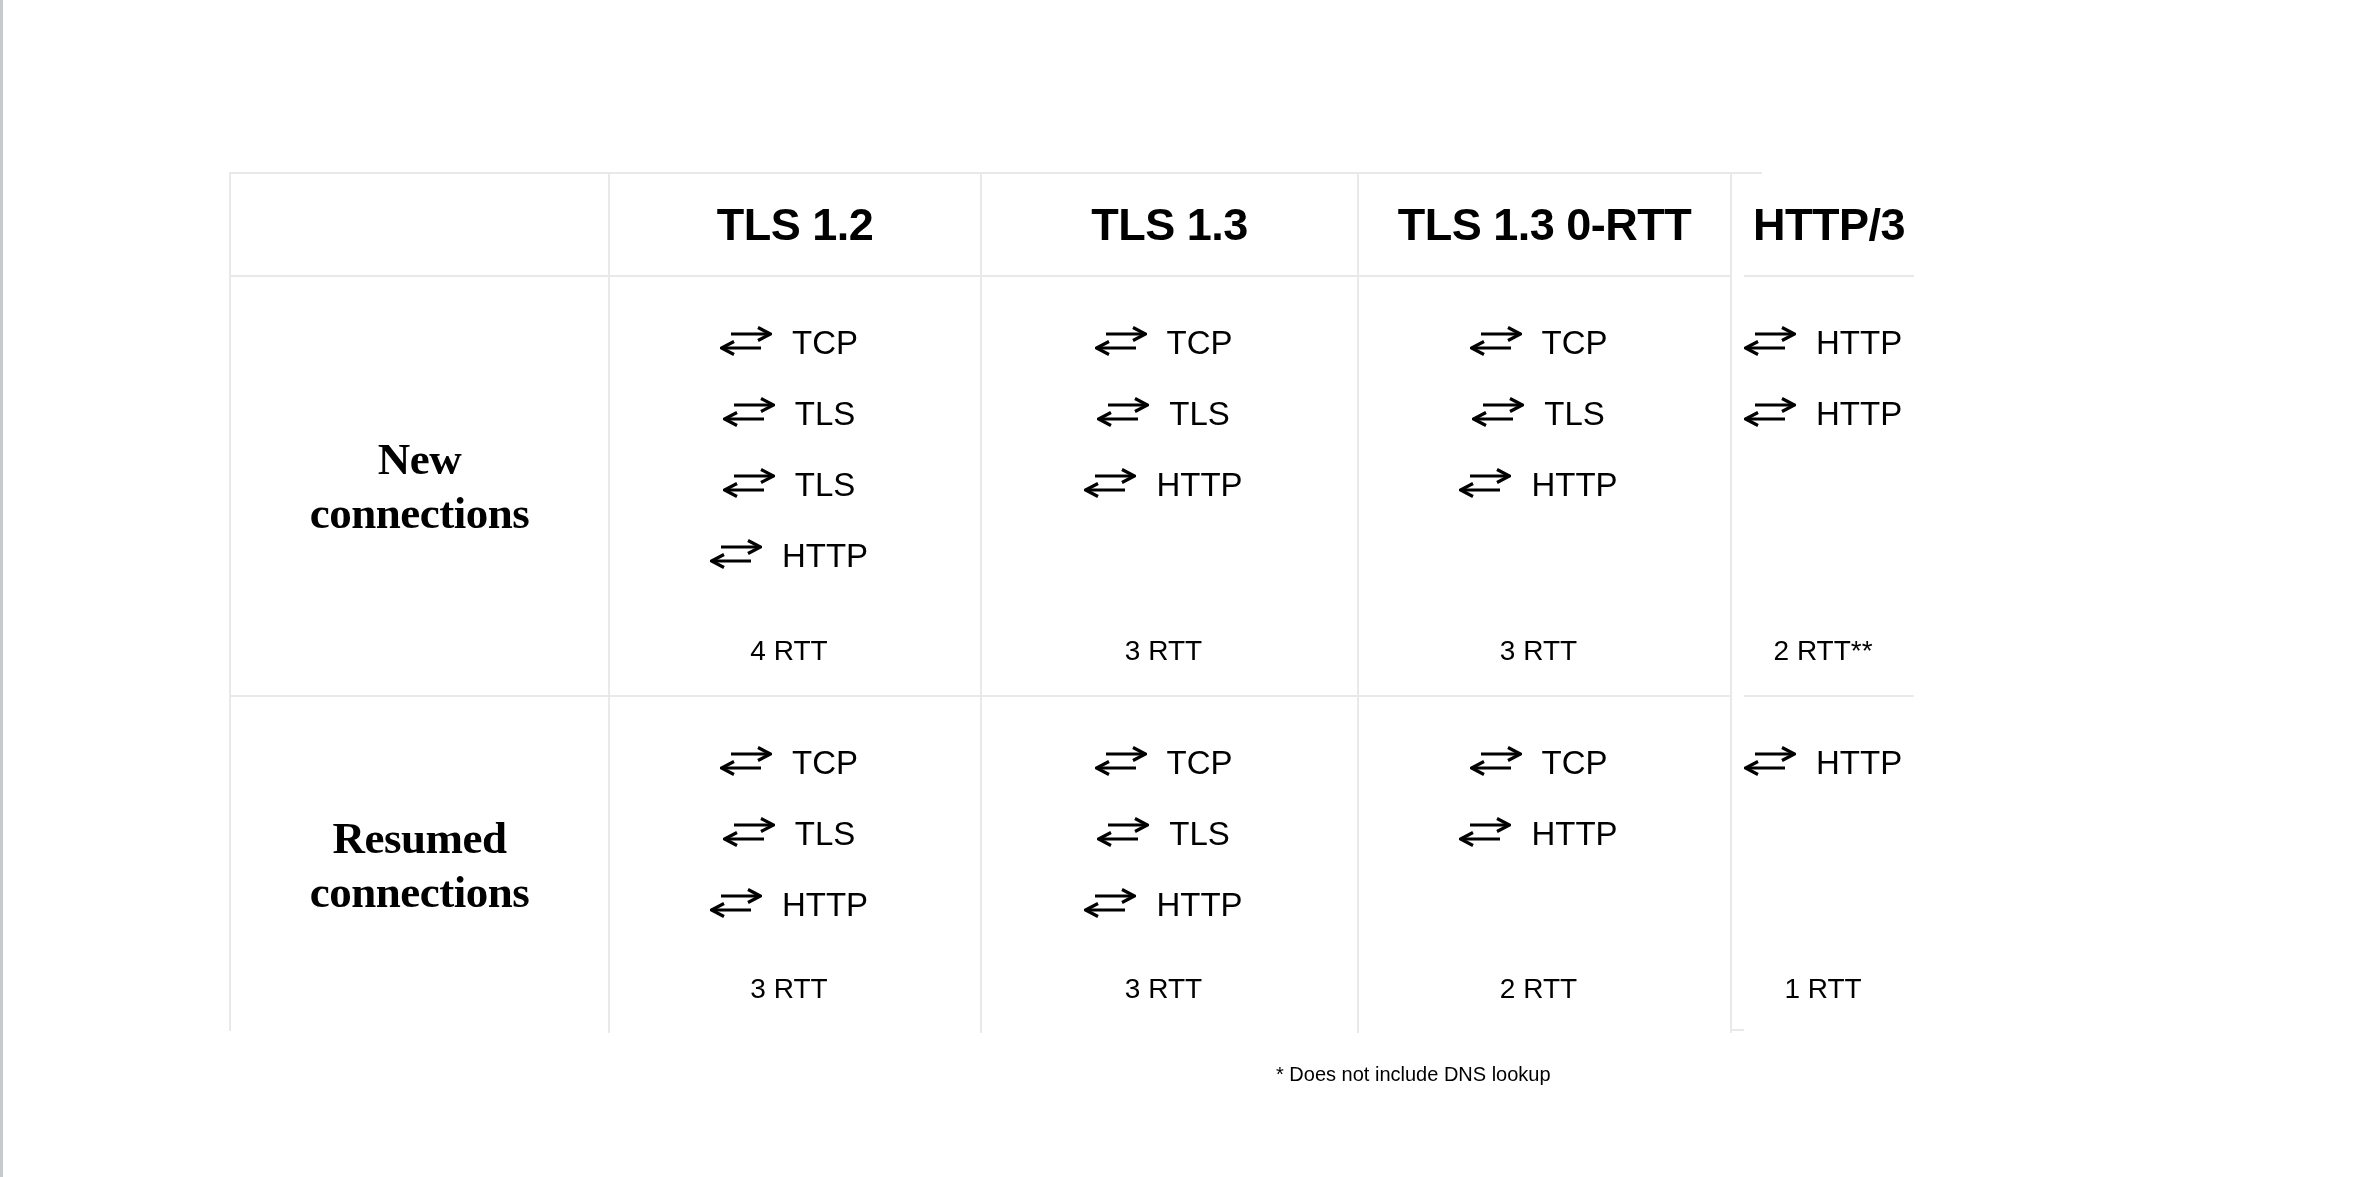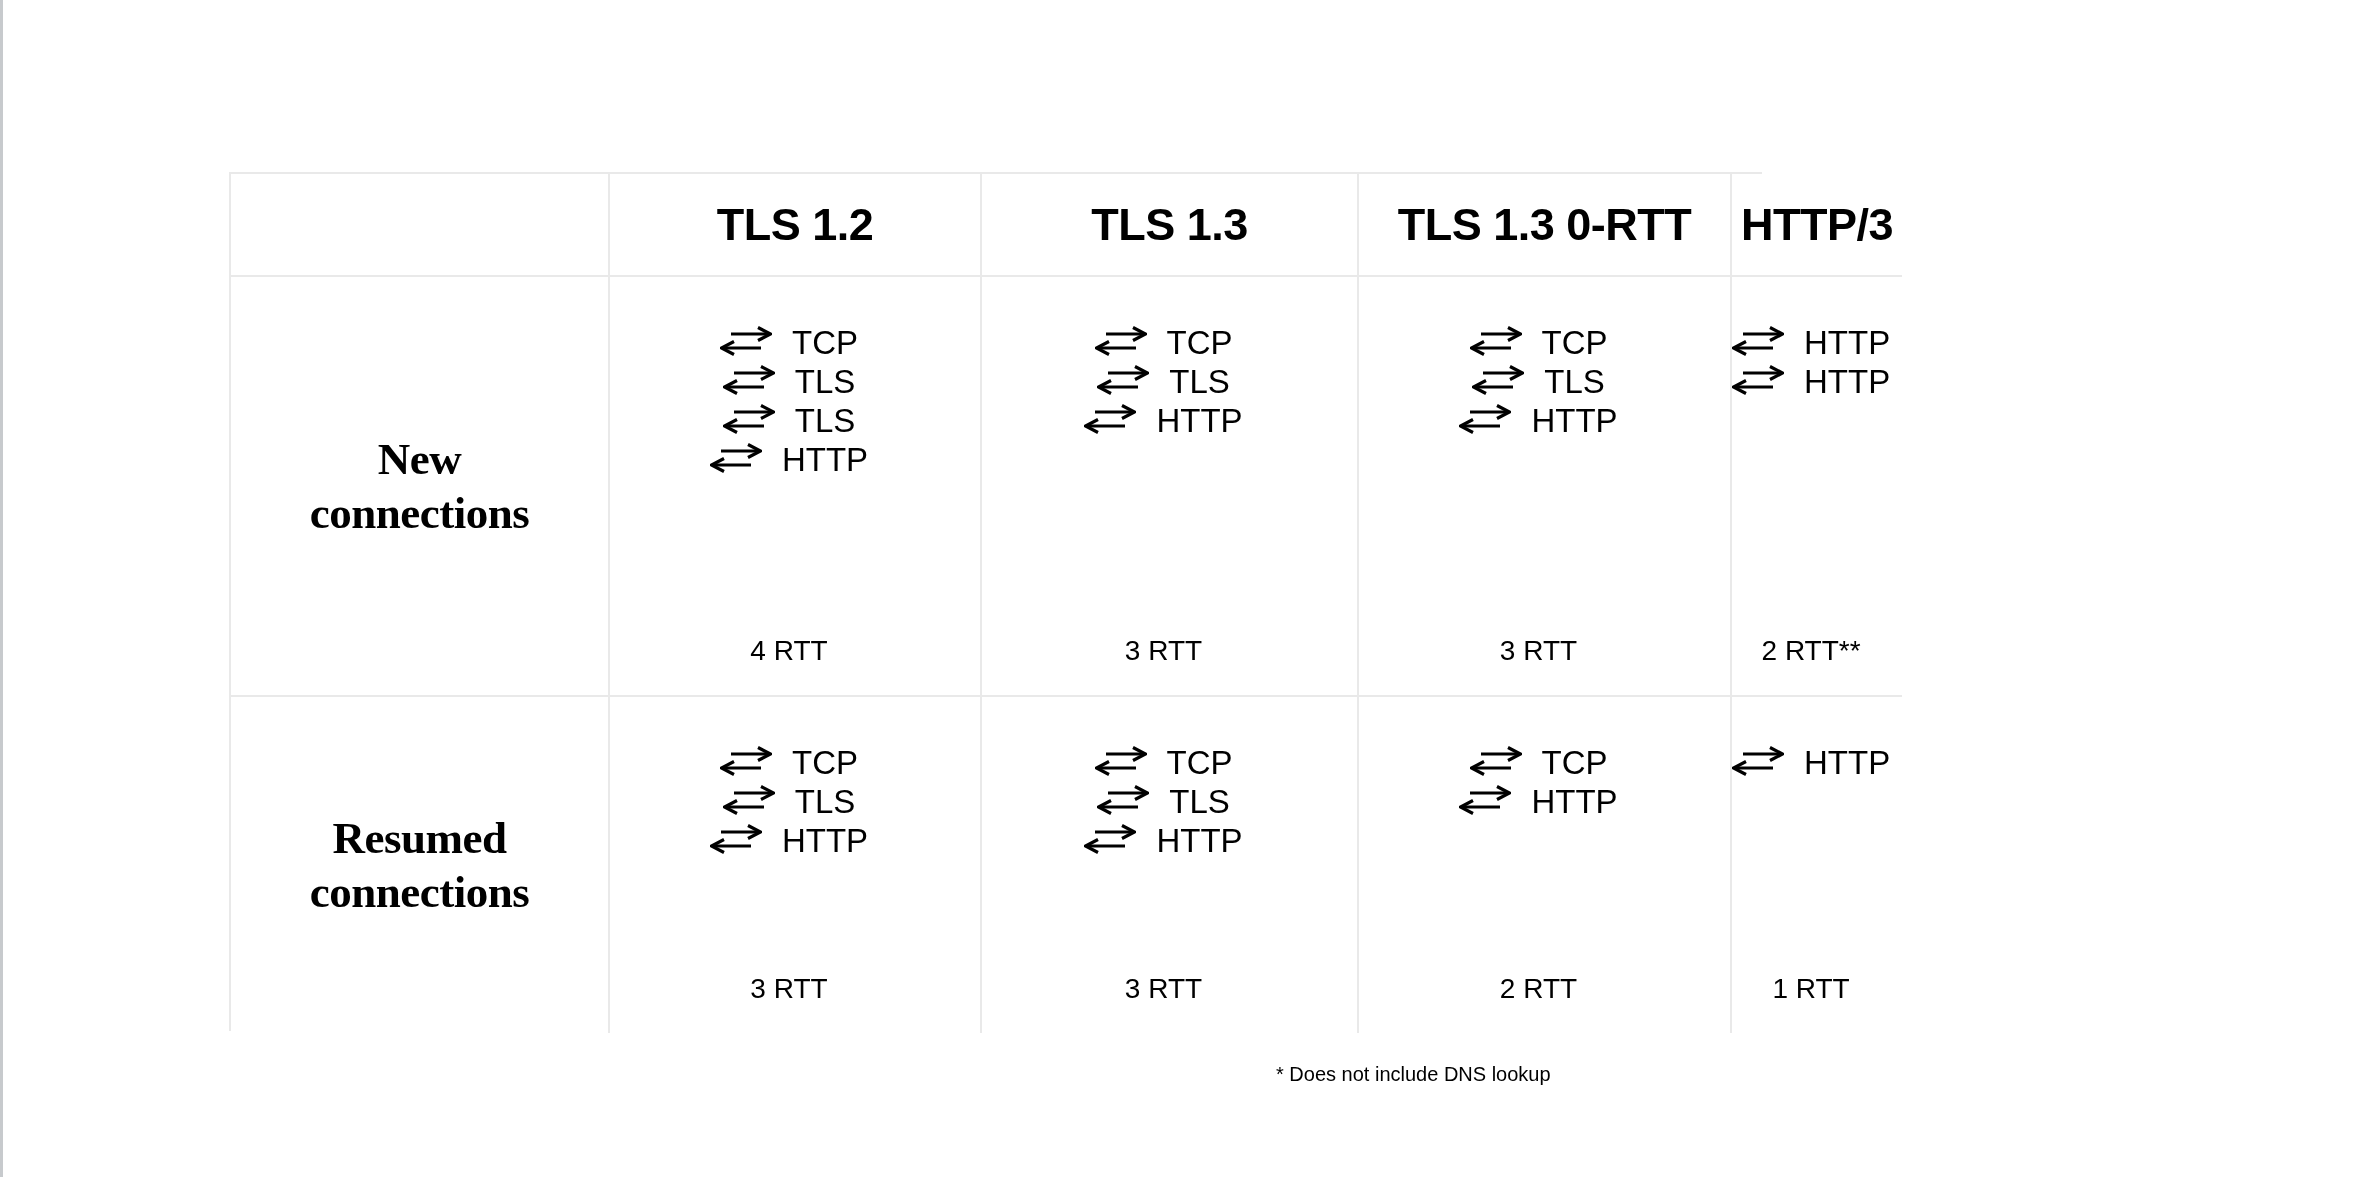--- a/index.html
+++ b/index.html
@@ -17,32 +17,32 @@
   .title{position:absolute;left:0;top:32px;width:2353px;text-align:center;
     font-size:60px;line-height:66px;font-weight:bold;letter-spacing:-1px;}
 
   .conn-table{position:absolute;left:229px;top:172px;width:1533px;height:859px;
     display:grid;
     grid-template-columns:379px 372px 377px 373px auto;
     grid-template-rows:103px 420px 336px;
     border:2px solid var(--grid);}
 
   .cell{border-right:2px solid var(--grid);border-bottom:2px solid var(--grid);background:#ffffff;}
-  .cell.last-col{border-right:none;}
+  .cell.last-col{border-right:none;margin-left:12px;}
   .cell.last-row{border-bottom:none;}
 
   .head{display:flex;align-items:center;justify-content:center;
     font-size:45px;font-weight:bold;letter-spacing:-0.5px;}
 
   .rowlabel{display:flex;align-items:center;justify-content:center;
     font-size:45px;font-weight:bold;line-height:54px;text-align:center;letter-spacing:-0.5px;}
   .rowlabel span{display:inline-block;max-width:300px;font-family:Liberation Serif, serif;}
 
   .content{display:flex;flex-direction:column;align-items:center;
-    padding:44px 12px 28px 0;}
+    padding:44px 12px 28px 0;gap:32px;}
 
   .entry{display:flex;align-items:center;gap:20px;height:39px;}
   .entry .lbl{font-size:33px;line-height:39px;padding-top:3px;}
 
   .rt-icon{display:block;}
   .rt-icon line,.rt-icon polyline{stroke:#000;stroke-width:3.2;fill:none;
     stroke-linecap:butt;stroke-linejoin:miter;}
 
   .rtt{margin-top:auto;font-size:28px;font-weight:normal;}
 

